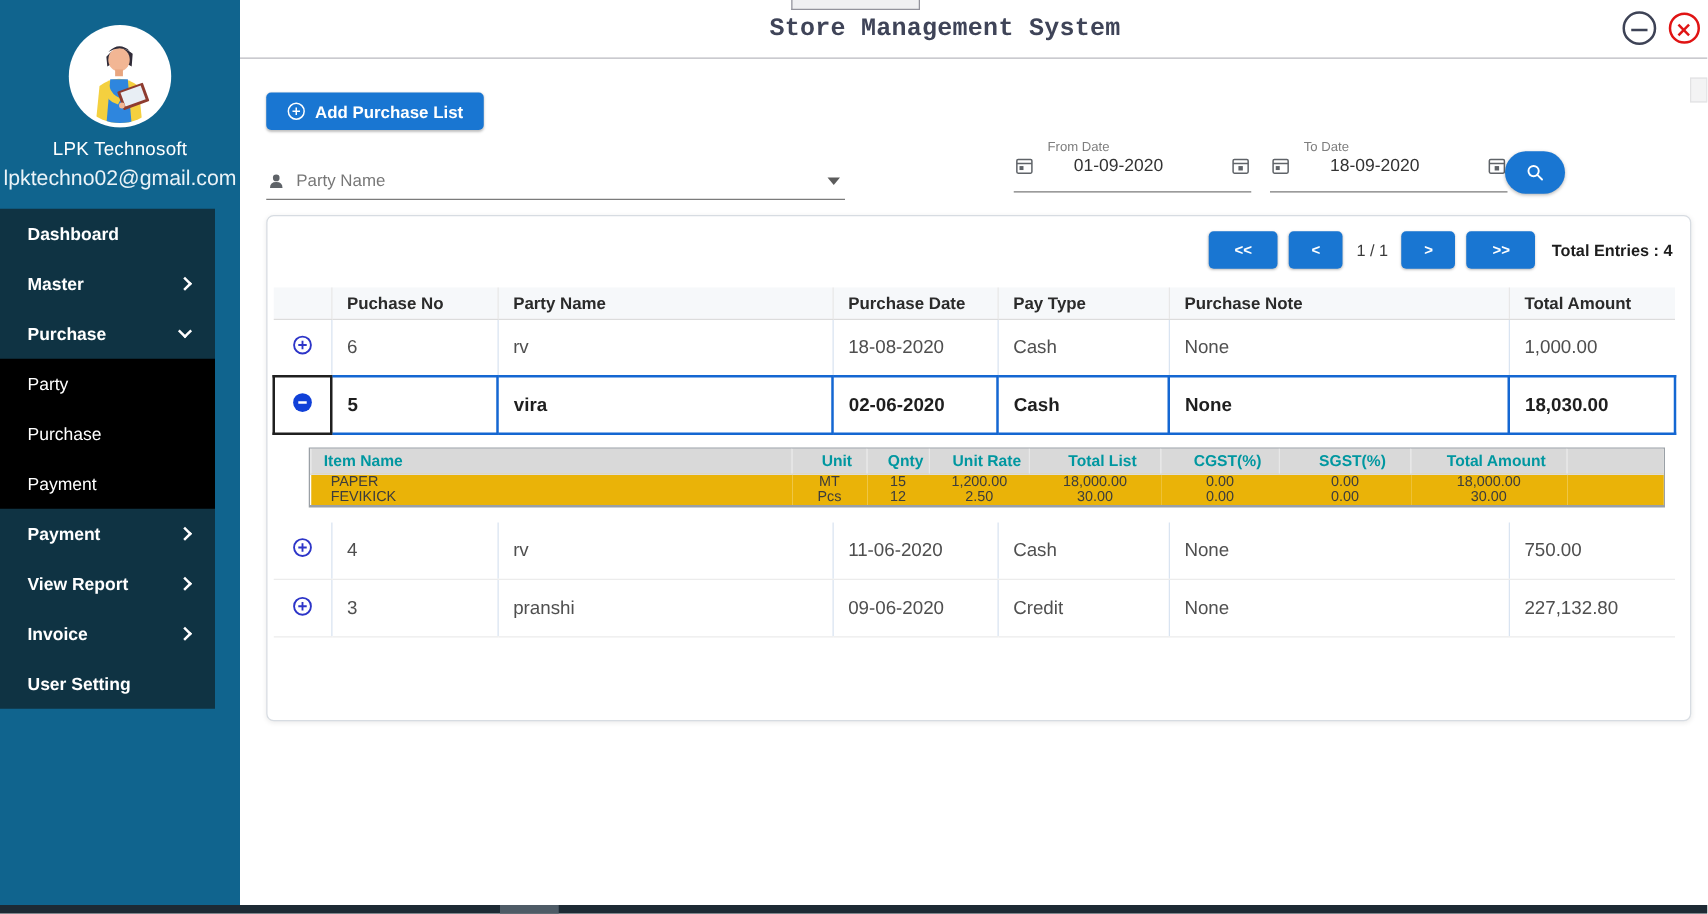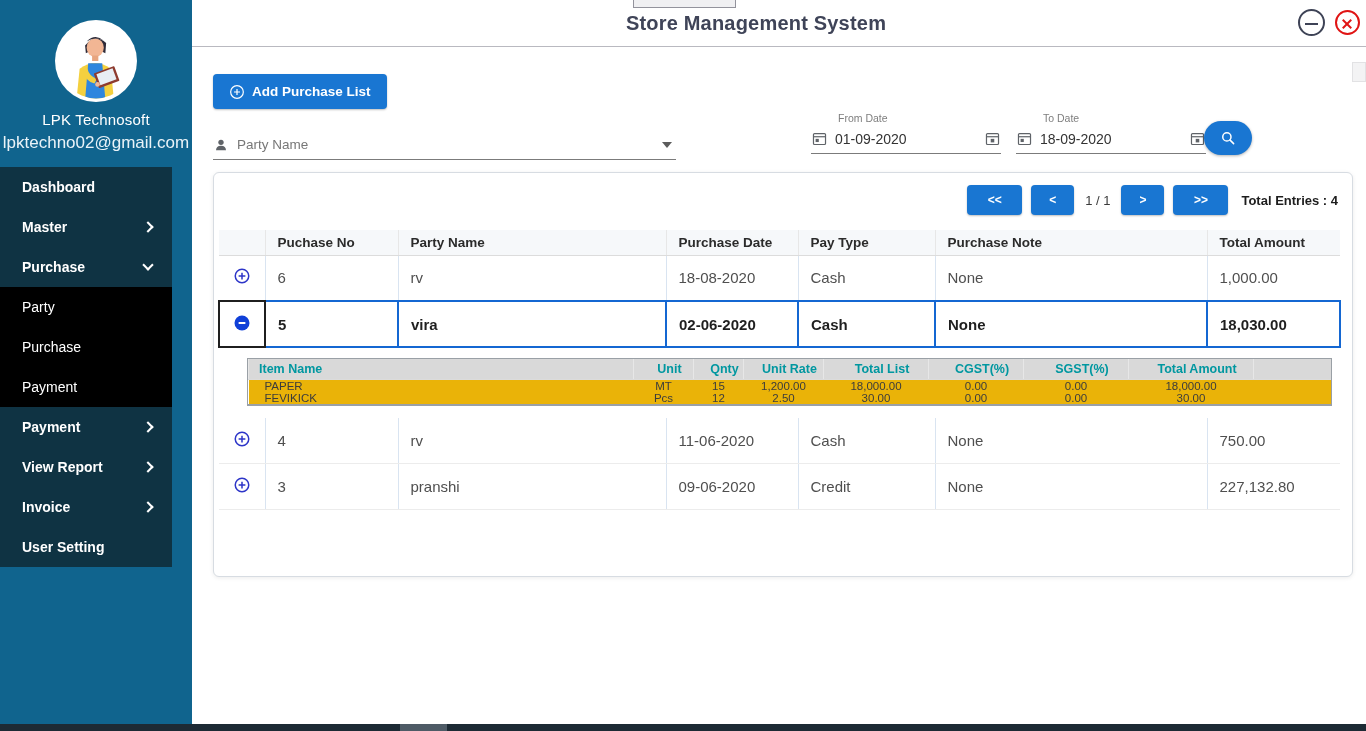--- a/index.html
+++ b/index.html
@@ -24,48 +24,48 @@
   .menu-item .grow { flex:1; }
   .chev { width:8px; height:8px; border-right:2px solid #fff; border-bottom:2px solid #fff;
           transform:rotate(-45deg); margin-right:6px; }
   .chev.down { transform:rotate(45deg); margin-top:-4px; }
   .submenu { background:#000000; }
   .submenu .menu-item { font-weight:400; }
 
   
   .main { position:absolute; left:192px; top:0; right:0; bottom:0; background:#fff; }
   .app-header { position:absolute; left:0; right:0; top:0; height:47px; border-bottom:1px solid #b9b9c0;
-                display:flex; align-items:center; justify-content:center; }
+                display:flex; align-items:center; justify-content:center;font-family:Liberation Mono, monospace; }
   .app-title { font-size:20px; font-weight:700; color:#3f4458; margin-right:46px; letter-spacing:.2px; }
   .top-box { position:absolute; left:633px; top:0; width:103px; height:8px;
              background:#f0f0f2; border:1px solid #93939c; border-top:none; }
   .win-btns { position:absolute; right:6px; top:9px; display:flex; align-items:center; gap:10px; }
   .btn-min { width:27px; height:27px; border-radius:50%; border:2.5px solid #3e4356; position:relative; cursor:pointer; background:#fff; }
   .btn-min::after { content:""; position:absolute; left:5px; right:5px; top:50%; border-top:2.5px solid #3e4356; }
   .btn-close { width:25px; height:25px; border-radius:50%; border:2.5px solid #e01414; position:relative; cursor:pointer; background:#fff; }
   .btn-close::before,.btn-close::after { content:""; position:absolute; left:4px; top:50%; width:12px;
       border-top:2.5px solid #e01414; }
   .btn-close::before { transform:rotate(45deg); } .btn-close::after { transform:rotate(-45deg); }
   .scroll-stub { position:absolute; right:0; top:15px; width:14px; height:20px; background:#f3f3f4; border:1px solid #e2e2e4; }
 
   
-  .add-btn { position:absolute; left:21px; top:74px; height:35px; padding:0 16px;
+  .add-btn { position:absolute; left:21px; top:74px; height:30px; padding:0 16px;
              background:#1976d2; border:none; border-radius:4px; color:#fff; font-weight:700;
              font-size:13.5px; display:flex; align-items:center; gap:7px; cursor:pointer;
              font-family:"Liberation Sans",sans-serif; box-shadow:0 1px 2px rgba(0,0,0,.25); }
   .filters { position:absolute; left:21px; top:112px; right:13px; height:50px; }
   .combo { position:absolute; left:0; top:18px; width:463px; border-bottom:1px solid #7b7b7b;
            height:30px; display:flex; align-items:center; cursor:pointer; }
   .combo .ph { color:#777; font-size:13.5px; margin-left:8px; }
   .tri-down { margin-left:auto; margin-right:4px; width:0; height:0;
               border-left:5px solid transparent; border-right:5px solid transparent; border-top:6px solid #5c5c5c; }
   .datefield { position:absolute; top:0; width:190px; }
   .datefield.from { left:598px; } .datefield.to { left:803px; }
   .datefield .dlabel { color:#7e7e7e; font-size:10.5px; margin-left:27px; }
-  .datefield .drow { display:flex; align-items:center; height:30px; border-bottom:1px solid #7b7b7b; }
+  .datefield .drow { display:flex; height:30px; border-bottom:1px solid #7b7b7b;gap:24px; }
   .datefield .dval { font-size:14px; color:#333; margin-left:7px; flex:1; }
   .search-btn { position:absolute; left:991px; top:9px; width:48px; height:34px; border-radius:17px;
                 background:#1976d2; border:none; display:flex; align-items:center; justify-content:center;
                 cursor:pointer; box-shadow:0 1px 3px rgba(0,0,0,.3); }
 
   
   .card { position:absolute; left:21px; top:172px; width:1140px; height:405px; background:#fff;
           border:1px solid #d7dce2; border-radius:6px; box-shadow:0 1px 4px rgba(0,0,0,.08); }
   .pagi { position:absolute; top:12px; right:14px; display:flex; align-items:center; gap:9px; }
   .pg-btn { min-width:43px; height:30px; background:#1976d2; color:#fff; border:none; border-radius:4px;

